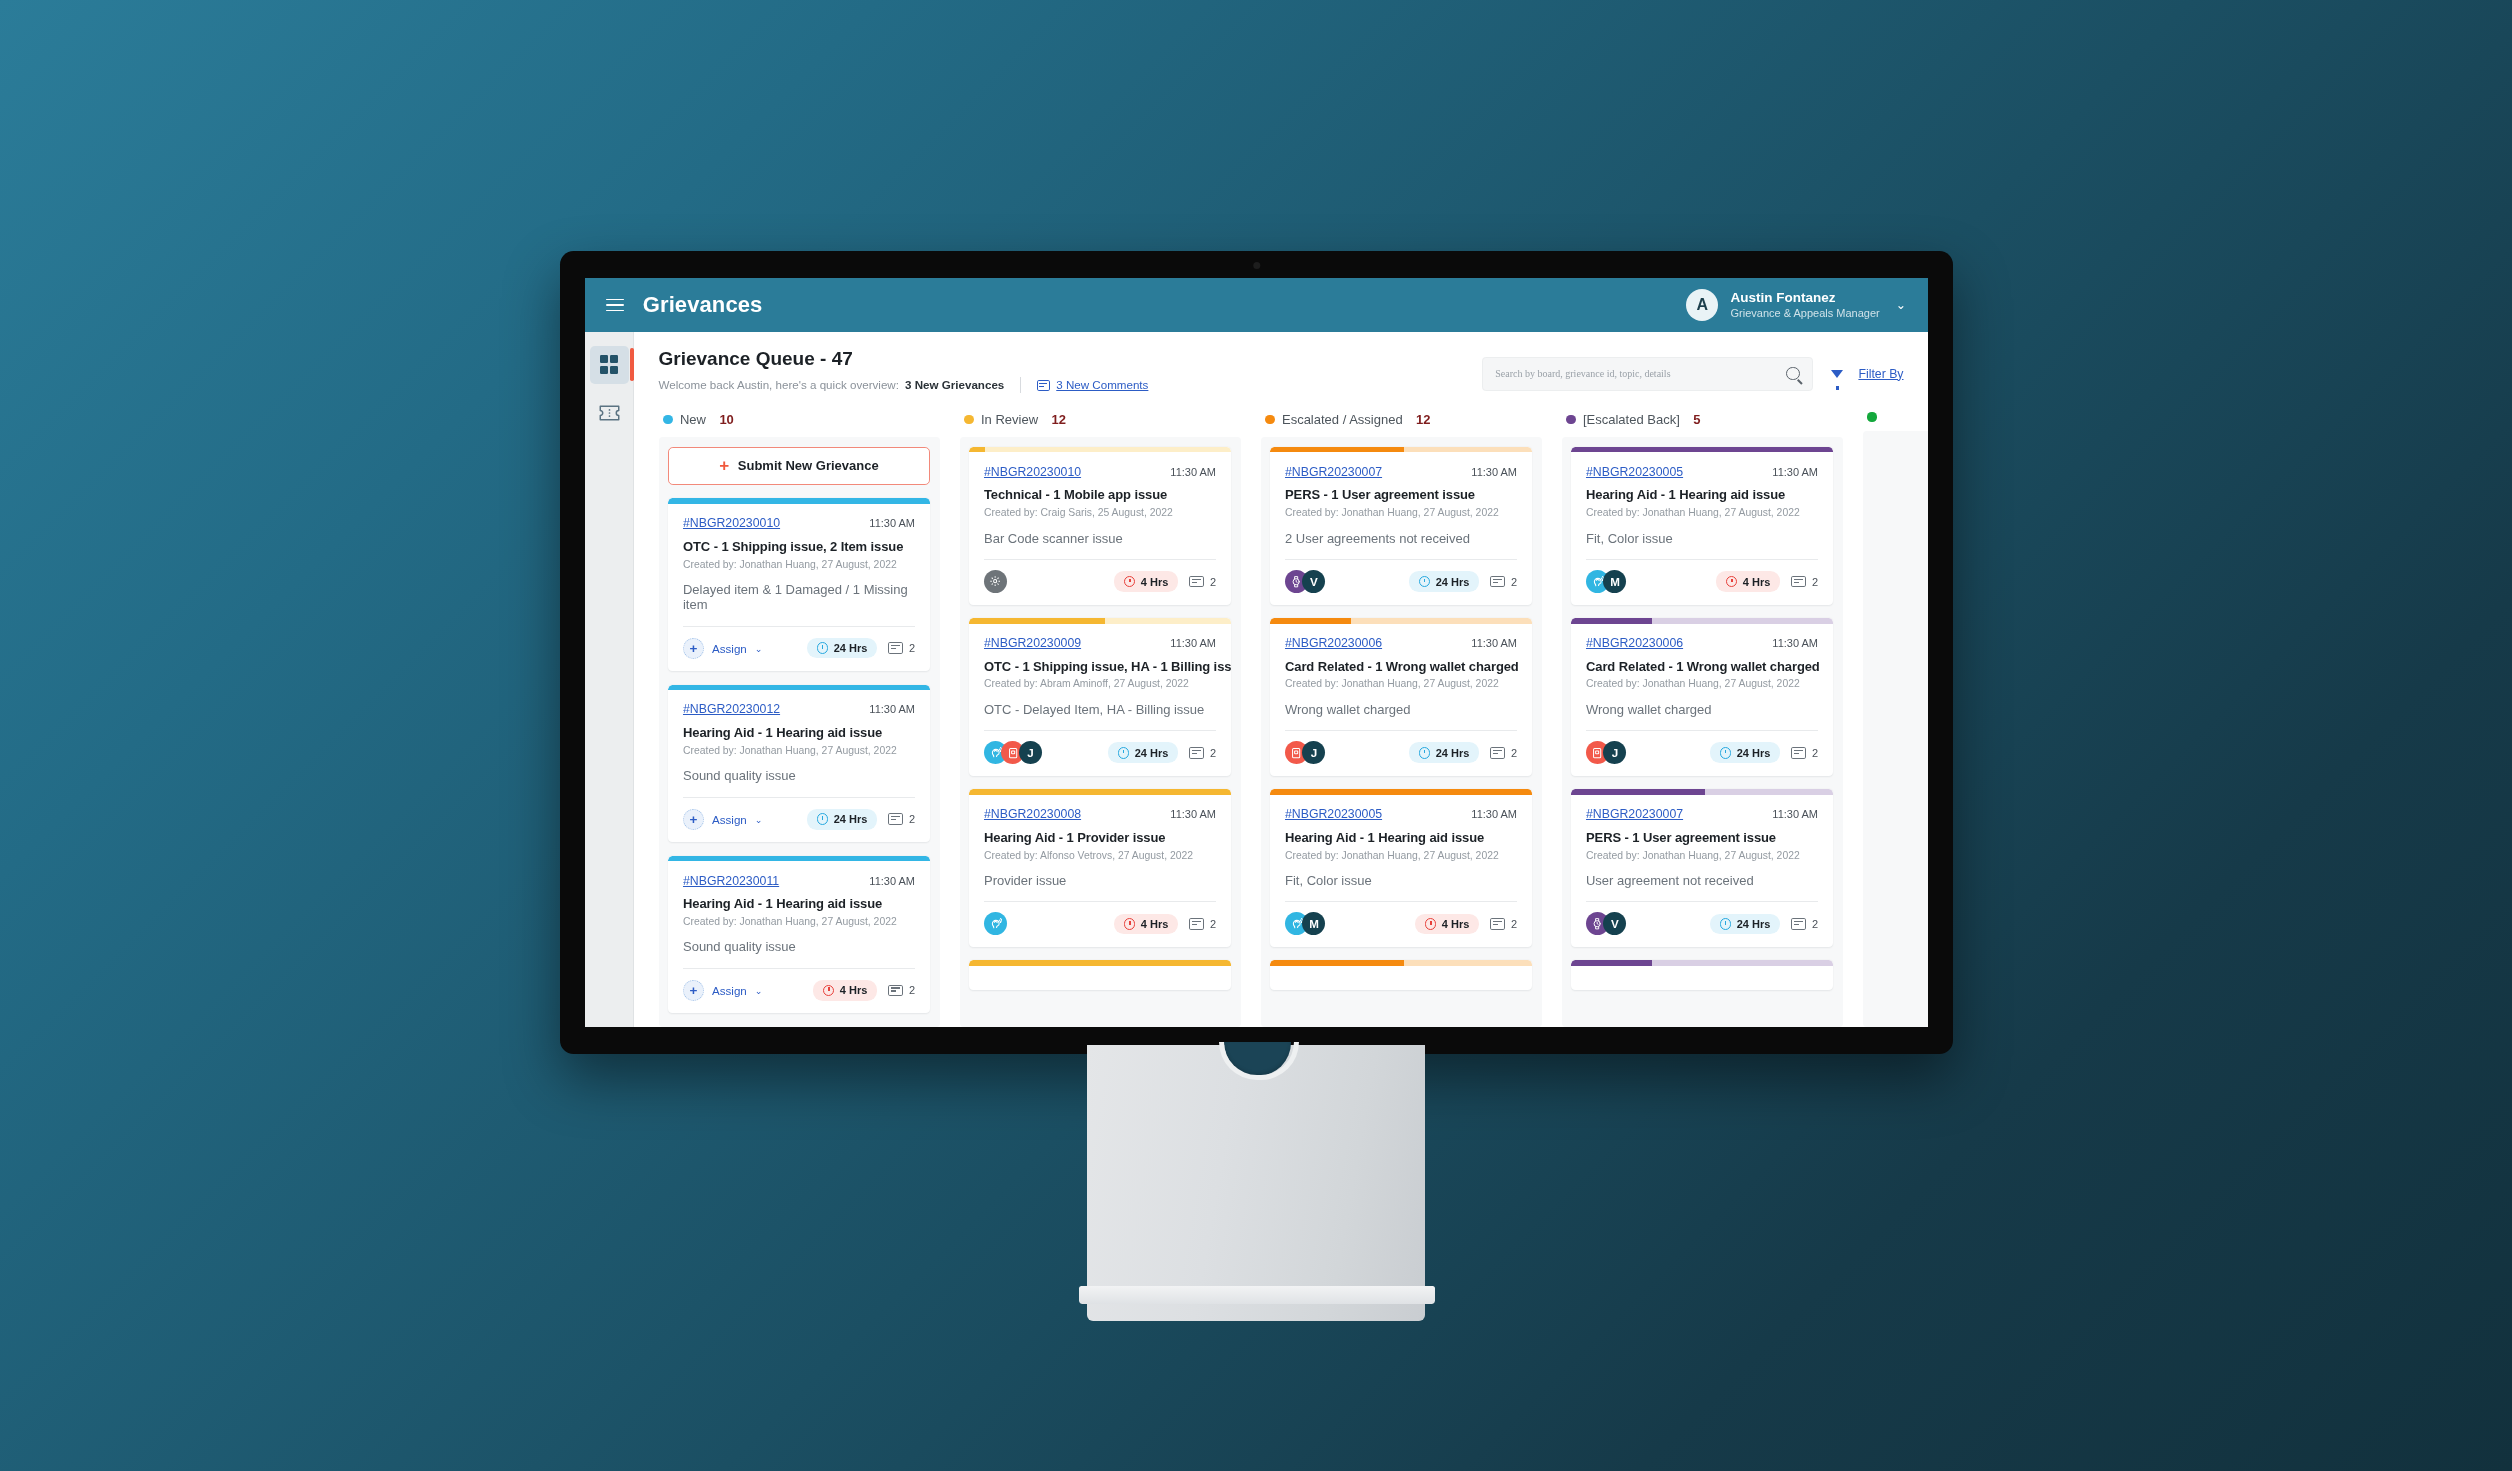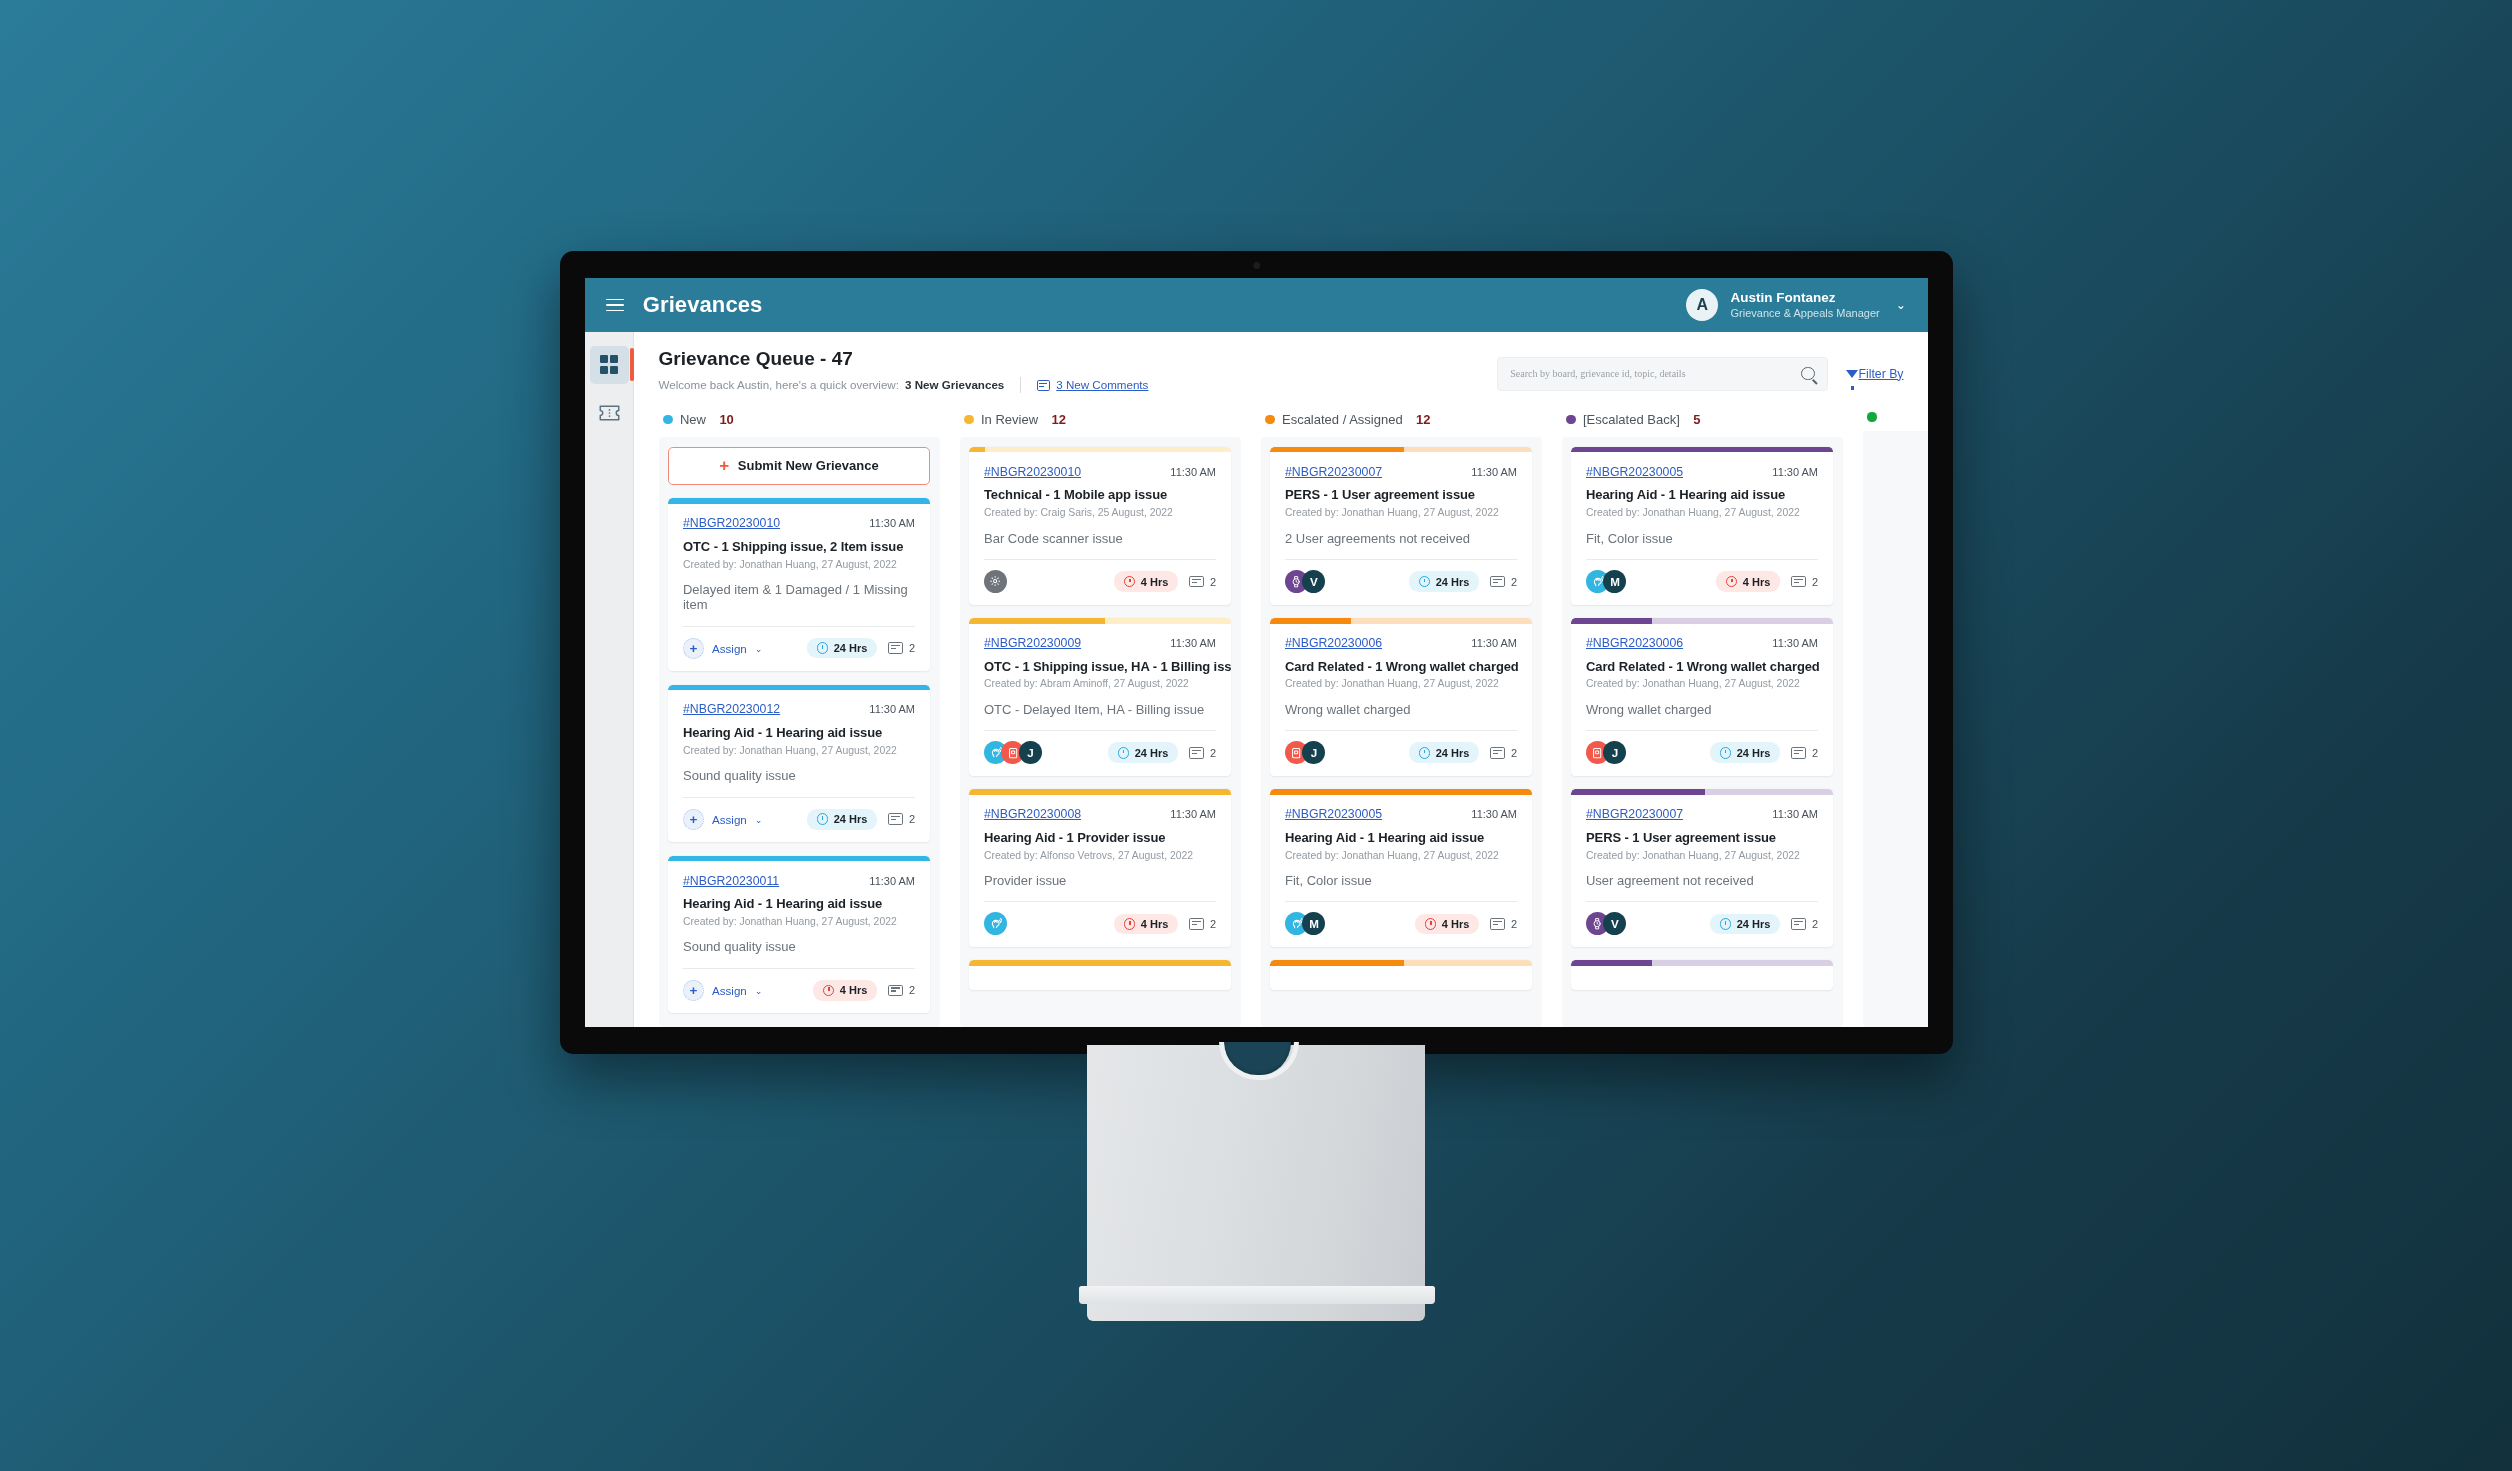--- a/index.html
+++ b/index.html
@@ -102,21 +102,21 @@
 
   #page-head-right { display:flex; align-items:center; gap:18.4px; padding-top:8.6px; }
   #search-wrap {
     width: 331px; height:34px; background:#f5f6f7; border-radius:3.7px;
     display:flex; align-items:center; padding:0 12.3px; border:0.6px solid #eceeef;
   }
   #search-input { flex:1; border:none; background:transparent; outline:none; font-size:10px; color:#3b4248; font-family:Liberation Serif, serif; }
   #search-input::placeholder { color:#9aa1a8; }
   .search-ico { width:13.5px; height:13.5px; border:1.5px solid #5b636b; border-radius:50%; position:relative; }
   .search-ico::after { content:""; position:absolute; right:-4.3px; bottom:-3.1px; width:6.1px; height:1.5px; background:#5b636b; transform:rotate(45deg); }
-  #filter-by { display:flex; align-items:center; gap:0; color:#2c5cc5; font-size:12.3px; cursor:pointer; }
+  #filter-by { display:flex; align-items:center; gap:15px; color:#2c5cc5; font-size:12.3px; cursor:pointer; }
   #filter-by span.lbl { text-decoration:underline; }
   .funnel { width:0;height:0;border-left:6.1px solid transparent;border-right:6.1px solid transparent;border-top:8.6px solid #2c5cc5; position:relative;}
   .funnel::after{content:"";position:absolute;left:-1.2px;top:8px;width:2.5px;height:4.9px;background:#2c5cc5;}
 
   
   #board {
     flex:1; display:flex; gap:20px; padding: 13.5px 0 0 24.5px; overflow:hidden;
   }
   .column { width: 281px; flex:0 0 281px; display:flex; flex-direction:column; min-width:0; }
   .col-head { display:flex; align-items:center; gap:7.4px; padding: 2.5px 0 9.8px 4.9px; }

